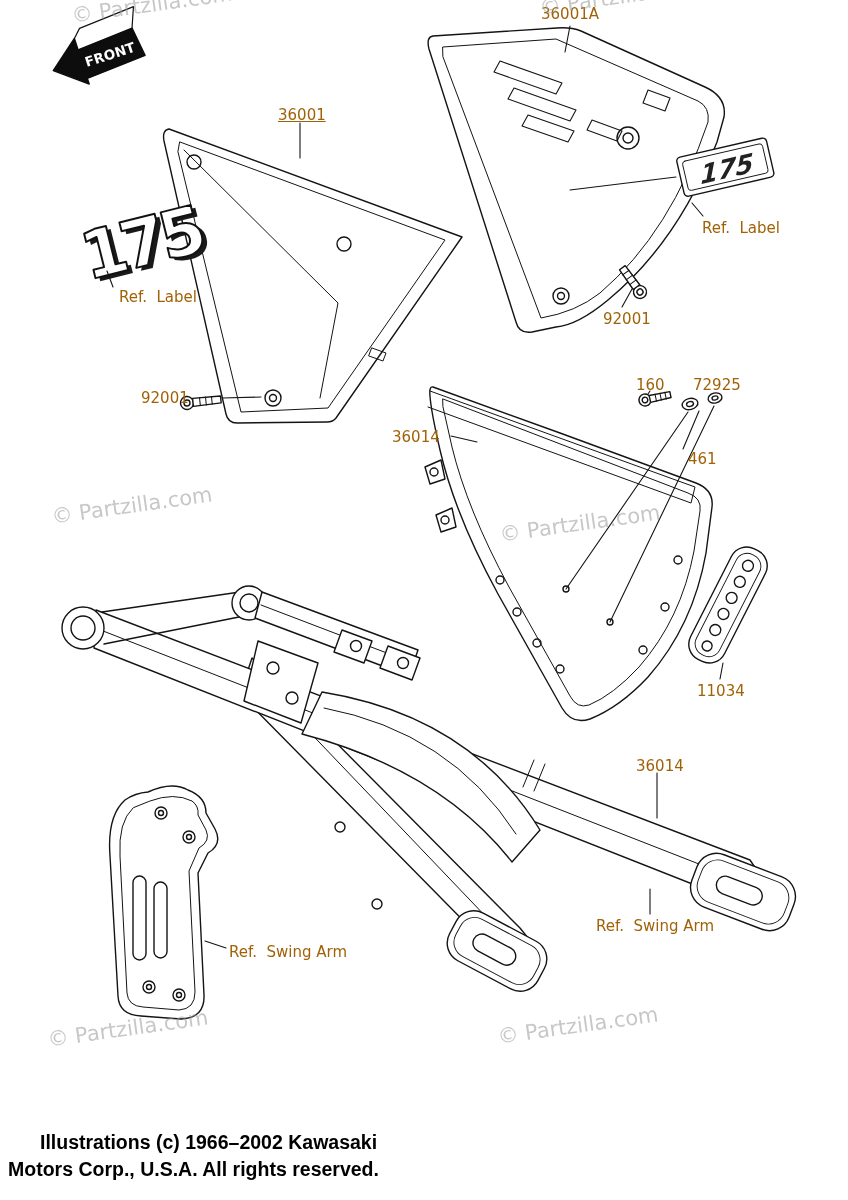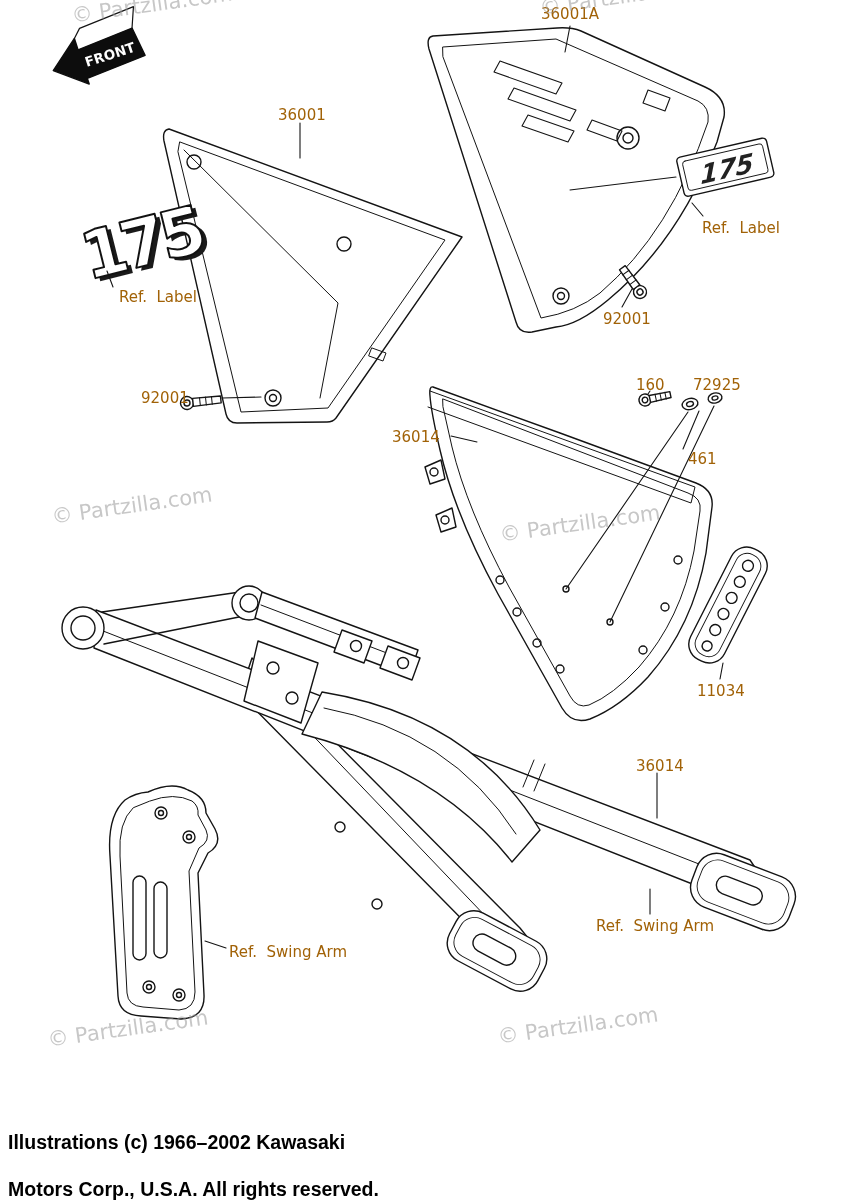--- a/index.html
+++ b/index.html
@@ -197,30 +197,30 @@
         <path d="M650,391 L648,394"></path>
         <path d="M720,679 L723,663"></path>
         <path d="M657,773 L657,818"></path>
         <path d="M650,914 L650,889"></path>
         <path d="M226,948 L205,941"></path>
       </g>
     </g>
   </svg>
 
   <div class="callout" style="left:541px;top:5px;">36001A</div>
-  <div class="callout" style="left:278px;top:106px;">36001</div>
+  <div class="callout" style="left:278px;top:106px;text-decoration:underline;">36001</div>
   <div class="callout" style="left:119px;top:288px;">Ref.  Label</div>
   <div class="callout" style="left:702px;top:219px;">Ref.  Label</div>
   <div class="callout" style="left:603px;top:310px;">92001</div>
   <div class="callout" style="left:141px;top:389px;">92001</div>
   <div class="callout" style="left:392px;top:428px;">36014</div>
   <div class="callout" style="left:636px;top:376px;">160</div>
   <div class="callout" style="left:693px;top:376px;">72925</div>
   <div class="callout" style="left:688px;top:450px;">461</div>
   <div class="callout" style="left:697px;top:682px;">11034</div>
   <div class="callout" style="left:636px;top:757px;">36014</div>
   <div class="callout" style="left:596px;top:917px;">Ref.  Swing Arm</div>
   <div class="callout" style="left:229px;top:943px;">Ref.  Swing Arm</div>
 
-  <div class="footer-line" style="top:1131px;">Illustrations (c) 1966–2002 Kawasaki</div>
-  <div class="footer-line" style="top:1158px;margin-top:20px;">Motors Corp., U.S.A.  All rights reserved.</div>
+  <div class="footer-line" style="top:1131px;margin-left:32px;">Illustrations (c) 1966–2002 Kawasaki</div>
+  <div class="footer-line" style="top:1158px;">Motors Corp., U.S.A.  All rights reserved.</div>
 
 </div>
 
 </body></html>

